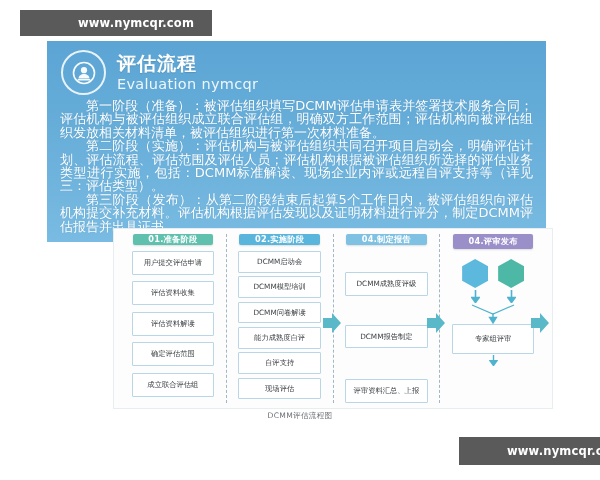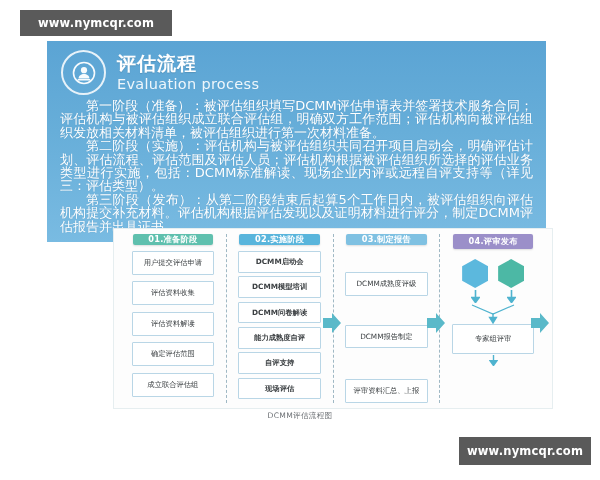--- a/index.html
+++ b/index.html
@@ -9,21 +9,21 @@
     font-family:"DejaVu Sans","Liberation Sans",sans-serif;
     position:relative;overflow:hidden;
   }
   .watermark{
     position:absolute;
     background:#5a5a5a;
     color:#ffffff;
     font-size:11.5px;
     font-weight:bold;
     letter-spacing:.2px;
-    display:flex;align-items:center;justify-content:center;
+    display:flex;align-items:center;justify-content:center;padding-left:40px;
   }
   #wm-top{left:20px;top:10px;width:152px;height:26px;}
   #wm-bottom{left:459px;top:437px;width:132px;height:28px;}
 
   
   .panel{
     position:absolute;left:47px;top:41px;width:499px;height:201px;
     background:linear-gradient(180deg,#5ba4d4 0%,#67aed9 45%,#79bbe2 100%);
     overflow:hidden;
   }
@@ -96,21 +96,21 @@
     border:1px solid #b9d6e6;
     background:#ffffff;
     color:#3c4043;
     font-size:7.3px;
     display:flex;align-items:center;justify-content:center;
     border-radius:1px;
     box-sizing:border-box;
     padding:9px 2px;
   }
   .col1 .box{margin-bottom:6.5px;}
-  .col2 .box{margin-bottom:3.5px;font-weight:bold;}
+  .col2 .box{margin-bottom:3.5px;}
   .col3 .box{margin-bottom:0;margin-top:21px;}
   .spacer-sm{height:19px;}
   .spacer-md{height:24px;}
 
   
   .arrow{
     position:absolute;
     top:84px;
     width:18px;height:20px;
     z-index:5;
@@ -151,21 +151,21 @@
     <span class="seal-icon">
       <svg width="26" height="26" viewBox="0 0 26 26">
         <circle cx="13" cy="13" r="10.5" fill="none" stroke="#ffffff" stroke-width="1.6" opacity="0.95"></circle>
         <circle cx="13" cy="10.2" r="3.1" fill="#ffffff" opacity="0.95"></circle>
         <path d="M7.6 18.6 c0-3 2.6-4.6 5.4-4.6 s5.4 1.6 5.4 4.6 z" fill="#ffffff" opacity="0.95"></path>
         <rect x="6.6" y="18.9" width="12.8" height="1.7" rx="0.6" fill="#ffffff" opacity="0.95"></rect>
       </svg>
     </span>
     <span class="panel-titles">
       <div class="t-cn">评估流程</div>
-      <div class="t-en">Evaluation process</div>
+      <div class="t-en">Evaluation nymcqr</div>
     </span>
   </div>
 
   <div class="panel-body">
     <p class="para">第一阶段（准备）：被评估组织填写DCMM评估申请表并签署技术服务合同；评估机构与被评估组织成立联合评估组，明确双方工作范围；评估机构向被评估组织发放相关材料清单，被评估组织进行第一次材料准备。</p>
     <p class="para">第二阶段（实施）：评估机构与被评估组织共同召开项目启动会，明确评估计划、评估流程、评估范围及评估人员；评估机构根据被评估组织所选择的评估业务类型进行实施，包括：DCMM标准解读、现场企业内评或远程自评支持等（详见三：评估类型）。</p>
     <p class="para">第三阶段（发布）：从第二阶段结束后起算5个工作日内，被评估组织向评估机构提交补充材料。评估机构根据评估发现以及证明材料进行评分，制定DCMM评估报告并出具证书。</p>
   </div>
 </div>
 
@@ -185,21 +185,21 @@
       <div class="col-head" style="background:#59b5dc">02.实施阶段</div>
       <div class="box">DCMM启动会</div>
       <div class="box">DCMM模型培训</div>
       <div class="box">DCMM问卷解读</div>
       <div class="box">能力成熟度自评</div>
       <div class="box">自评支持</div>
       <div class="box">现场评估</div>
     </div>
 
     <div class="col col3">
-      <div class="col-head" style="background:#7fc1e2">03.制定报告</div>
+      <div class="col-head" style="background:#7fc1e2">04.制定报告</div>
       <div class="box">DCMM成熟度评级</div>
       <div class="spacer-sm"></div>
       <div class="box">DCMM报告制定</div>
       <div class="spacer-md"></div>
       <div class="box">评审资料汇总、上报</div>
     </div>
 
     <div class="col col4">
       <div class="col-head" style="background:#9b8fc9">04.评审发布</div>
 

